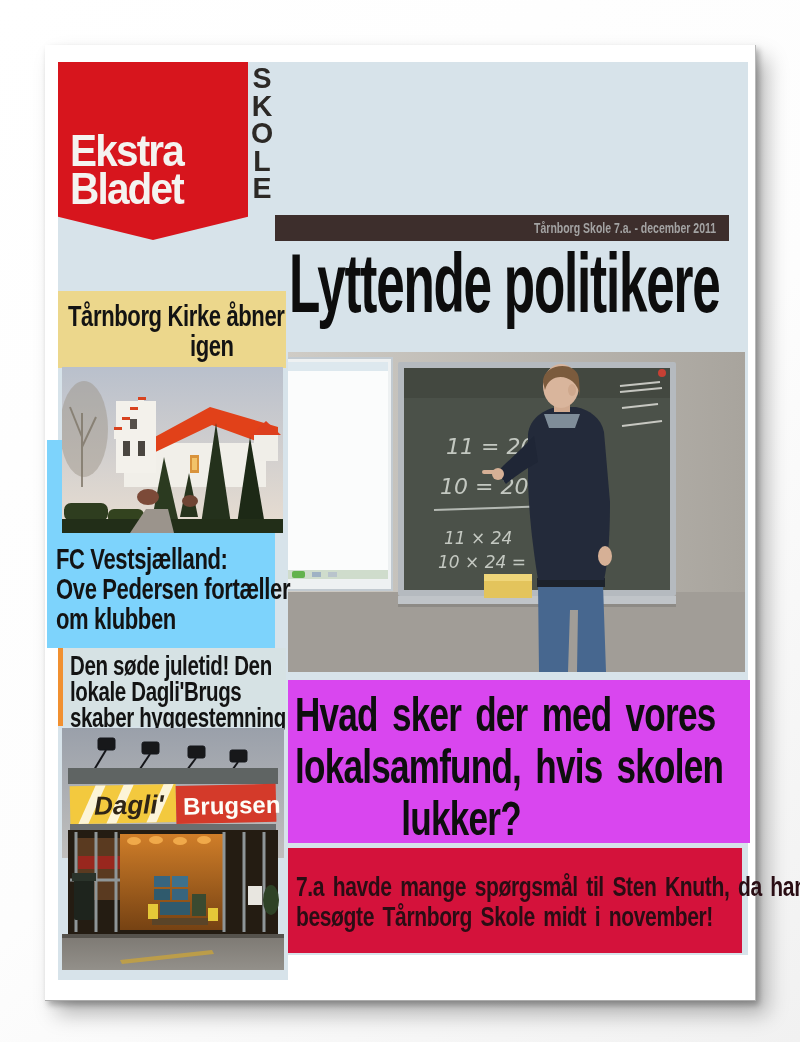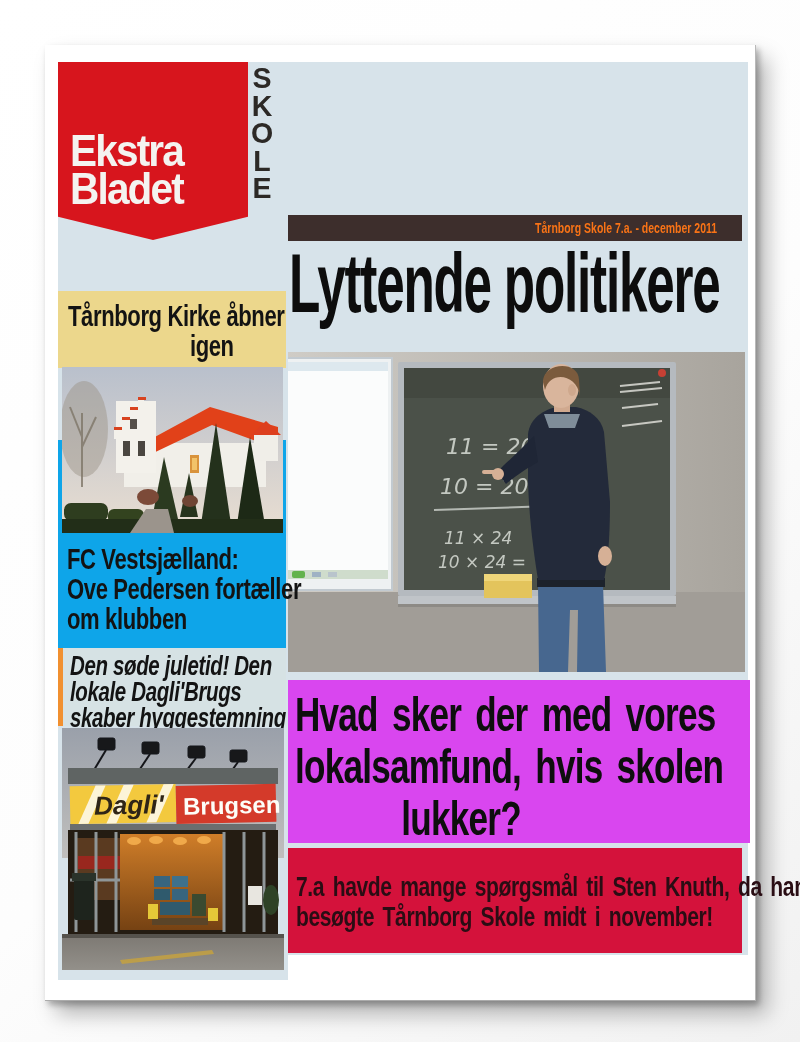--- a/index.html
+++ b/index.html
@@ -34,23 +34,23 @@
     font-weight:bold;color:#2c2926;font-size:30px;line-height:27.5px;
   }
   .logo-vertical span{display:block;transform:scaleX(.95);}
   .masthead{position:absolute;left:243px;top:20px;width:454px;height:150px;background:#d4123b;overflow:hidden;}
   .masthead-title{
     position:absolute;left:10px;top:4px;font-size:95px;line-height:1;font-weight:bold;
     color:#f3f1ed;letter-spacing:-3px;white-space:nowrap;
     transform:scaleX(.66);transform-origin:0 0;
   }
   .edition-bar{
-    position:absolute;left:243px;top:170px;width:454px;height:26px;background:#3d2e2c;
-    color:#f97316;font-size:15px;font-weight:bold;line-height:26px;text-align:right;
-    box-sizing:border-box;padding-right:25px;
+    position:absolute;left:230px;top:170px;width:454px;height:26px;background:#3d2e2c;
+    color:#a3a3a3;font-size:15px;font-weight:bold;line-height:26px;text-align:right;
+    box-sizing:border-box;padding-right:13px;
   }
   .edition-bar span{display:inline-block;transform:scaleX(.7);transform-origin:100% 50%;white-space:nowrap;}
 
   
   .headline{
     position:absolute;left:244px;top:196px;width:460px;
     font-size:84px;line-height:1;font-weight:bold;color:#0d0d0d;letter-spacing:-2px;
     transform:scaleX(.61);transform-origin:0 0;white-space:nowrap;
   }
   .photo-main{position:absolute;left:243px;top:307px;width:457px;height:320px;}
@@ -73,27 +73,27 @@
 
   
   .story-yellow{
     position:absolute;left:13px;top:246px;width:228px;height:77px;background:#ecd78c;
     box-sizing:border-box;padding:10px 0 0 10px;text-align:right;
   }
   .story-yellow .l, .fc-text .l, .julebox .l{
     font-size:29px;line-height:30px;font-weight:bold;color:#131313;letter-spacing:-.5px;
     transform:scaleX(.76);transform-origin:0 0;white-space:nowrap;
   }
-  .orange-block{position:absolute;left:13px;top:395px;width:228px;height:208px;background:#0ea5e9;}
+  .orange-block{position:absolute;left:2px;top:395px;width:228px;height:208px;background:#7dd3fc;}
   .fc-text{position:absolute;left:9px;top:104px;}
   .photo-church{position:absolute;left:17px;top:322px;width:221px;height:166px;}
   .julebox-wrap{position:absolute;left:13px;top:603px;width:228px;height:78px;background:#f19030;}
   .julebox{
     position:absolute;left:5px;top:0;width:223px;height:78px;background:#d6e2e4;
-    box-sizing:border-box;padding:5px 0 0 7px;font-style:italic;
+    box-sizing:border-box;padding:5px 0 0 7px;
   }
   .julebox .l{font-size:27px;line-height:26px;}
   .photo-store{position:absolute;left:17px;top:683px;width:222px;height:242px;}
   svg{display:block;}
   .chalk{font-family:"DejaVu Sans",sans-serif;font-style:italic;fill:#d9ddd6;opacity:.85;}
   .signfont{font-family:"Liberation Sans",sans-serif;font-weight:bold;}
 </style>
 </head>
 <body>
 

